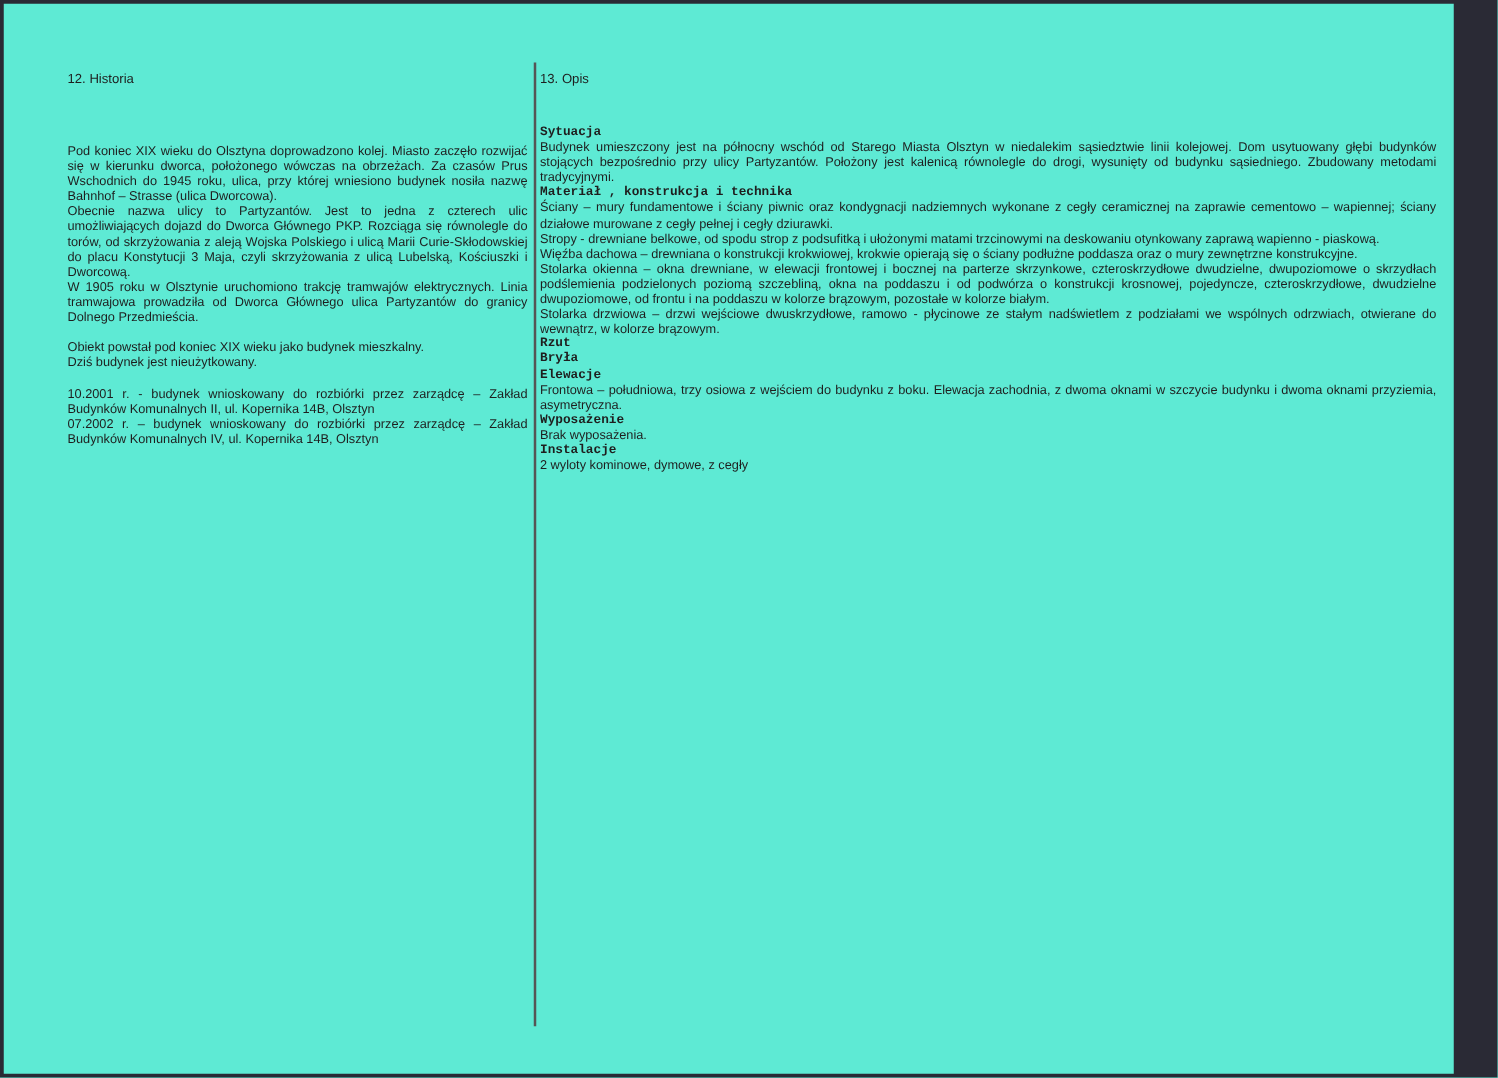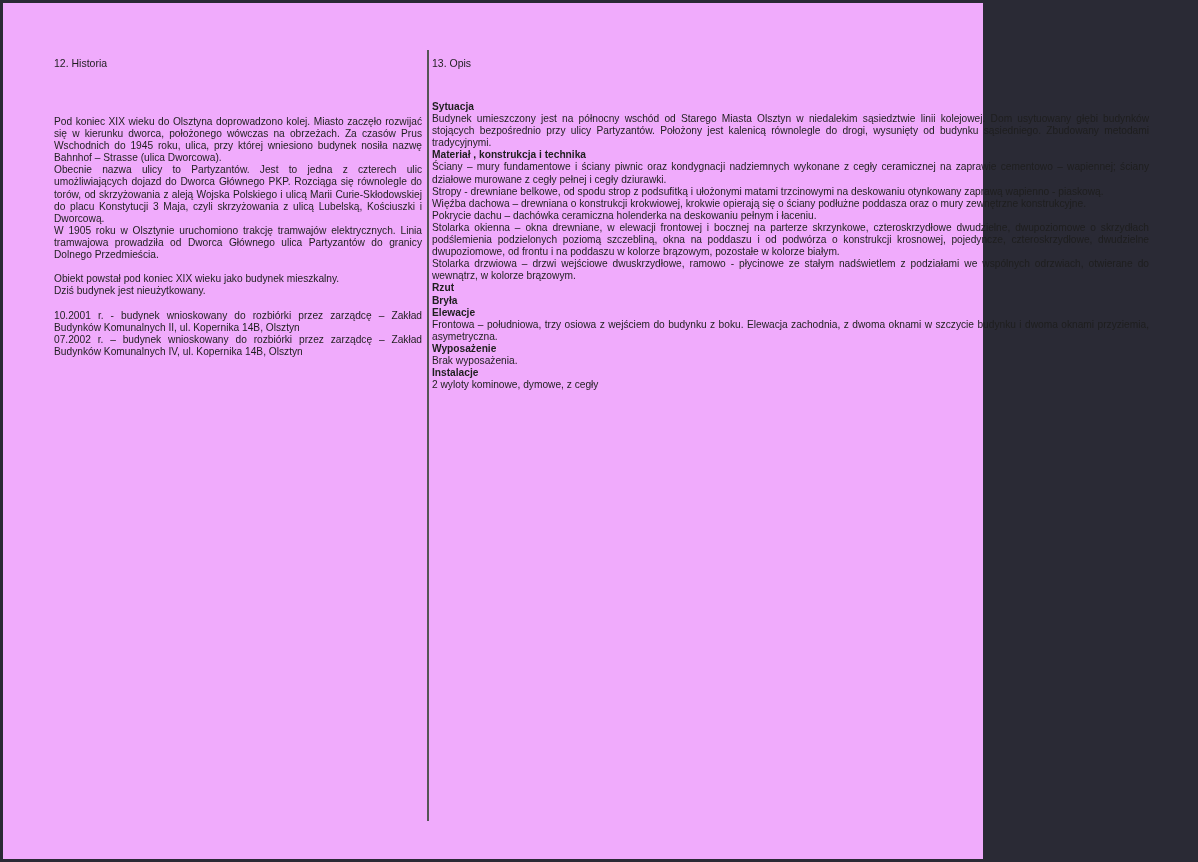--- a/index.html
+++ b/index.html
@@ -3,22 +3,22 @@
 <meta charset="utf-8">
 <style>
   html, body { margin: 0; padding: 0; }
   body {
     width: 1198px; height: 862px; position: relative; overflow: hidden;
     background: #2a2a35;
     font-family: "Liberation Sans", sans-serif;
     color: #1e1e1e;
   }
   .page {
-    position: absolute; left: 3px; top: 3px; width: 980px; height: 856px;
-    background: #f0abfc;
+    position: absolute; left: 3px; top: 3px; width: 1160px; height: 856px;
+    background: #5eead4;
   }
   .col-left {
     position: absolute; left: 51px; top: 0; width: 368px;
     font-size: 10.2px; line-height: 12.1px;
   }
   .col-right {
     position: absolute; left: 429px; top: 0; width: 717px;
     font-size: 10.2px; line-height: 12.1px;
   }
   .divider {
@@ -26,21 +26,21 @@
     background: #555;
   }
   .section-title {
     position: absolute; top: 54px; font-size: 10.5px; white-space: nowrap;
   }
   .left-body { position: absolute; top: 113px; left: 0; width: 368px; }
   .right-body { position: absolute; top: 98px; left: 0; width: 717px; }
   .j { text-align: justify; }
   p { margin: 0; }
   .gap { height: 12.1px; }
-  .heading { font-weight: bold; }
+  .heading { font-weight: bold; font-family: Liberation Mono, monospace; }
   .ul { }
 </style>
 </head>
 <body>
 
 <div class="page">
 
   <div class="divider"></div>
 
   <div class="col-left">
@@ -63,21 +63,20 @@
     <div class="section-title">13. Opis</div>
     <div class="right-body">
 
       <p class="heading">Sytuacja</p>
       <p class="j">Budynek umieszczony jest na północny wschód od Starego Miasta Olsztyn w niedalekim sąsiedztwie linii kolejowej.  Dom usytuowany głębi budynków stojących bezpośrednio przy ulicy Partyzantów. Położony jest kalenicą równolegle do drogi, wysunięty od budynku sąsiedniego. Zbudowany metodami tradycyjnymi.</p>
 
       <p class="heading">Materiał , konstrukcja i technika</p>
       <p class="j"><span class="ul">Ściany </span><span>– mury fundamentowe i ściany piwnic oraz kondygnacji nadziemnych wykonane z cegły ceramicznej na zaprawie cementowo – wapiennej; ściany działowe murowane z cegły pełnej i cegły dziurawki.</span></p>
       <p class="j"><span class="ul">Stropy</span><span> -  drewniane  belkowe, od spodu strop z podsufitką i ułożonymi matami trzcinowymi na deskowaniu otynkowany zaprawą wapienno - piaskową.</span></p>
       <p class="j"><span class="ul">Więźba dachowa</span><span>  –  drewniana o konstrukcji krokwiowej, krokwie opierają się o ściany podłużne poddasza oraz o mury zewnętrzne konstrukcyjne.</span></p>
-      <p class="j"><span class="ul">Pokrycie dachu</span><span>  –  dachówka ceramiczna holenderka na deskowaniu pełnym i łaceniu.</span></p>
       <p class="j"><span class="ul">Stolarka okienna</span><span> – okna drewniane, w elewacji frontowej i bocznej na parterze skrzynkowe, czteroskrzydłowe dwudzielne, dwupoziomowe o skrzydłach podślemienia podzielonych poziomą szczebliną, okna na poddaszu i od podwórza o konstrukcji krosnowej, pojedyncze, czteroskrzydłowe, dwudzielne dwupoziomowe, od frontu i na poddaszu w kolorze brązowym, pozostałe w kolorze białym.</span></p>
       <p class="j"><span class="ul">Stolarka drzwiowa</span><span> – drzwi wejściowe dwuskrzydłowe, ramowo - płycinowe ze stałym nadświetlem z podziałami we wspólnych odrzwiach, otwierane do wewnątrz, w kolorze brązowym.</span></p>
 
       <p class="heading">Rzut</p>
 
       <p class="heading">Bryła</p>
 
       <p class="heading">Elewacje</p>
       <p class="j">Frontowa – południowa, trzy osiowa z wejściem do budynku z boku. Elewacja zachodnia, z dwoma oknami w szczycie budynku i dwoma oknami przyziemia, asymetryczna.</p>
 

